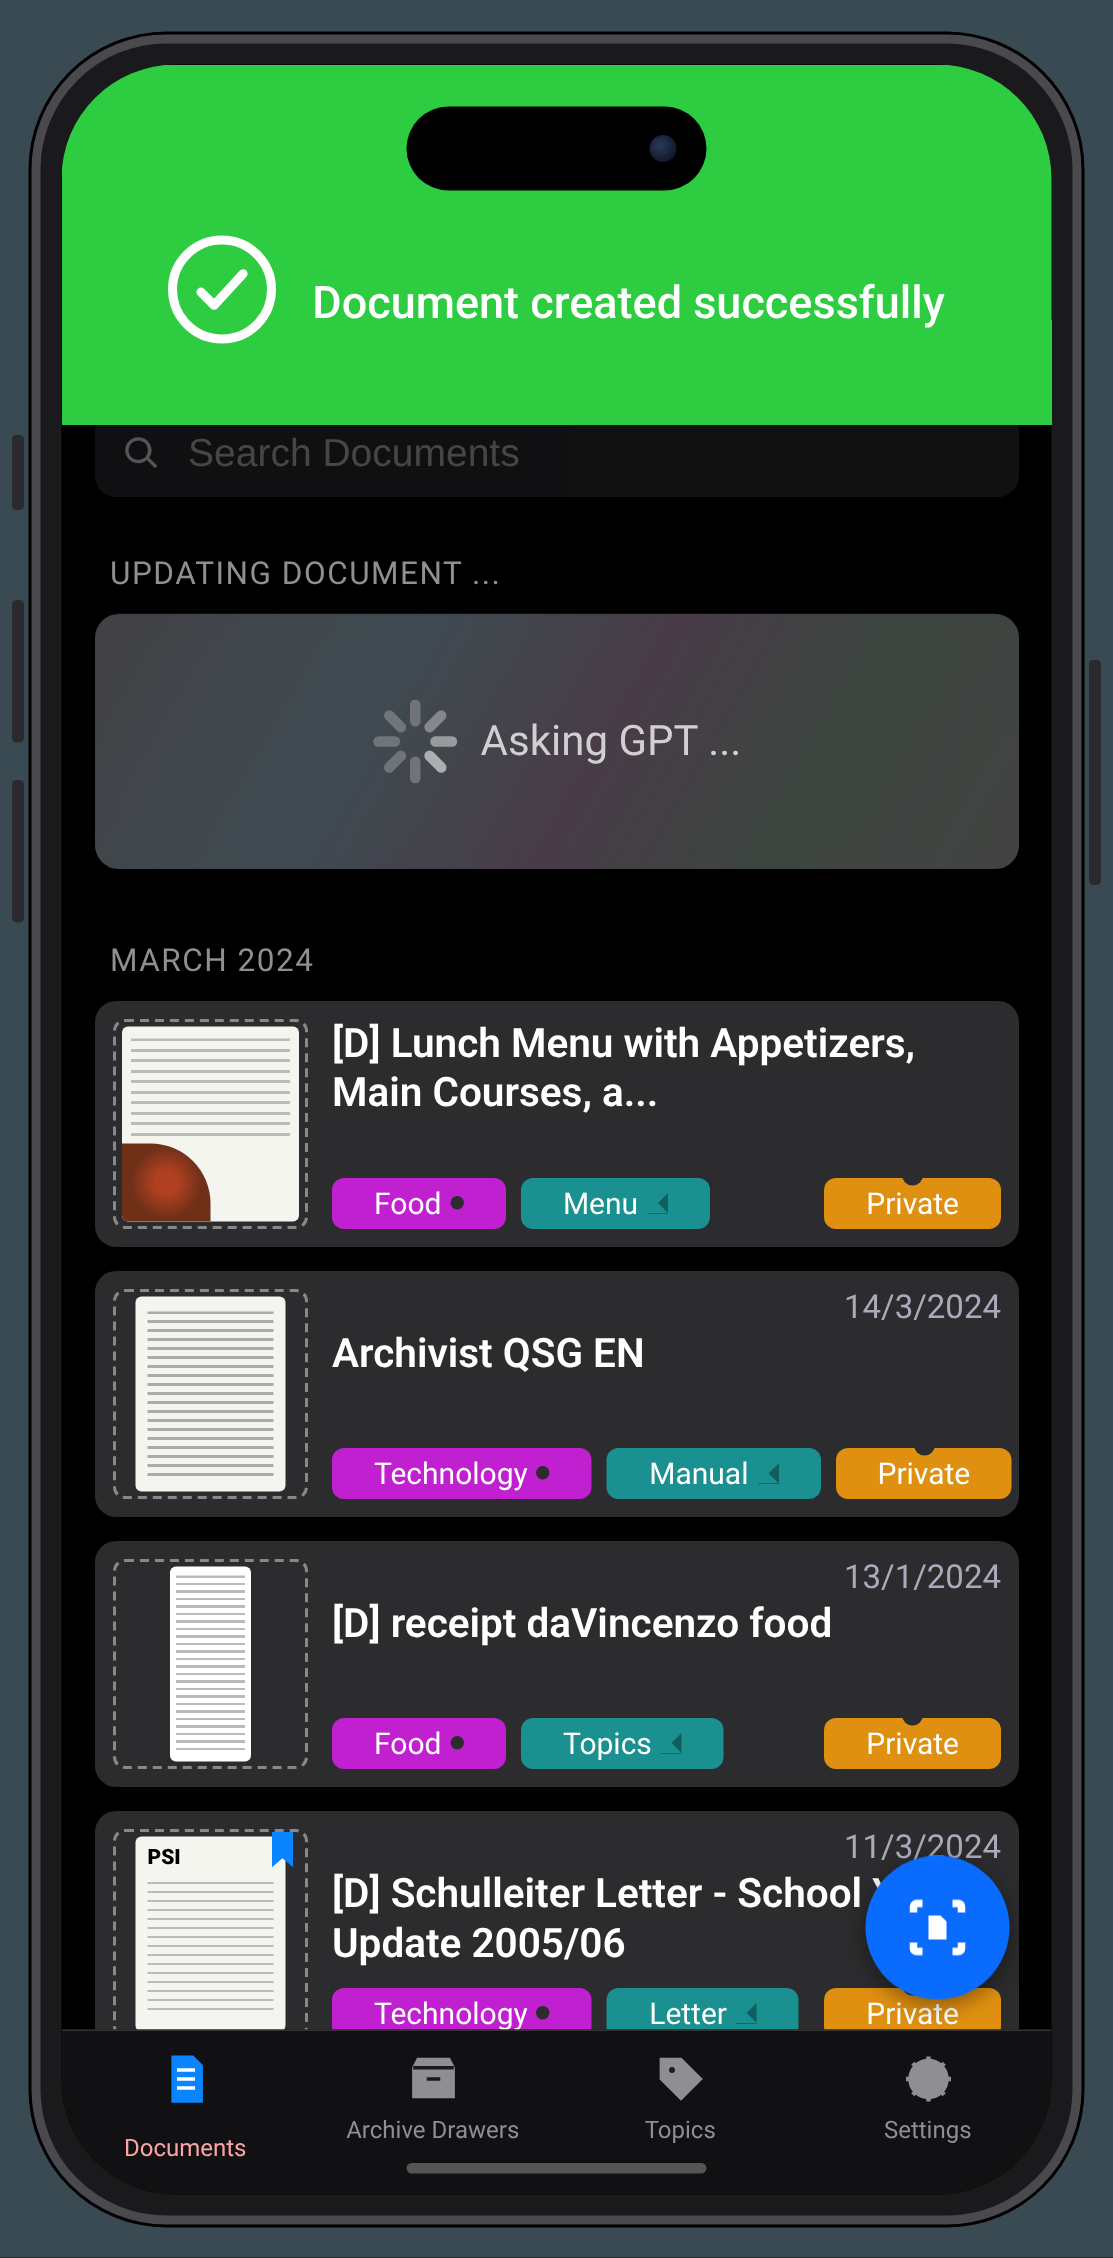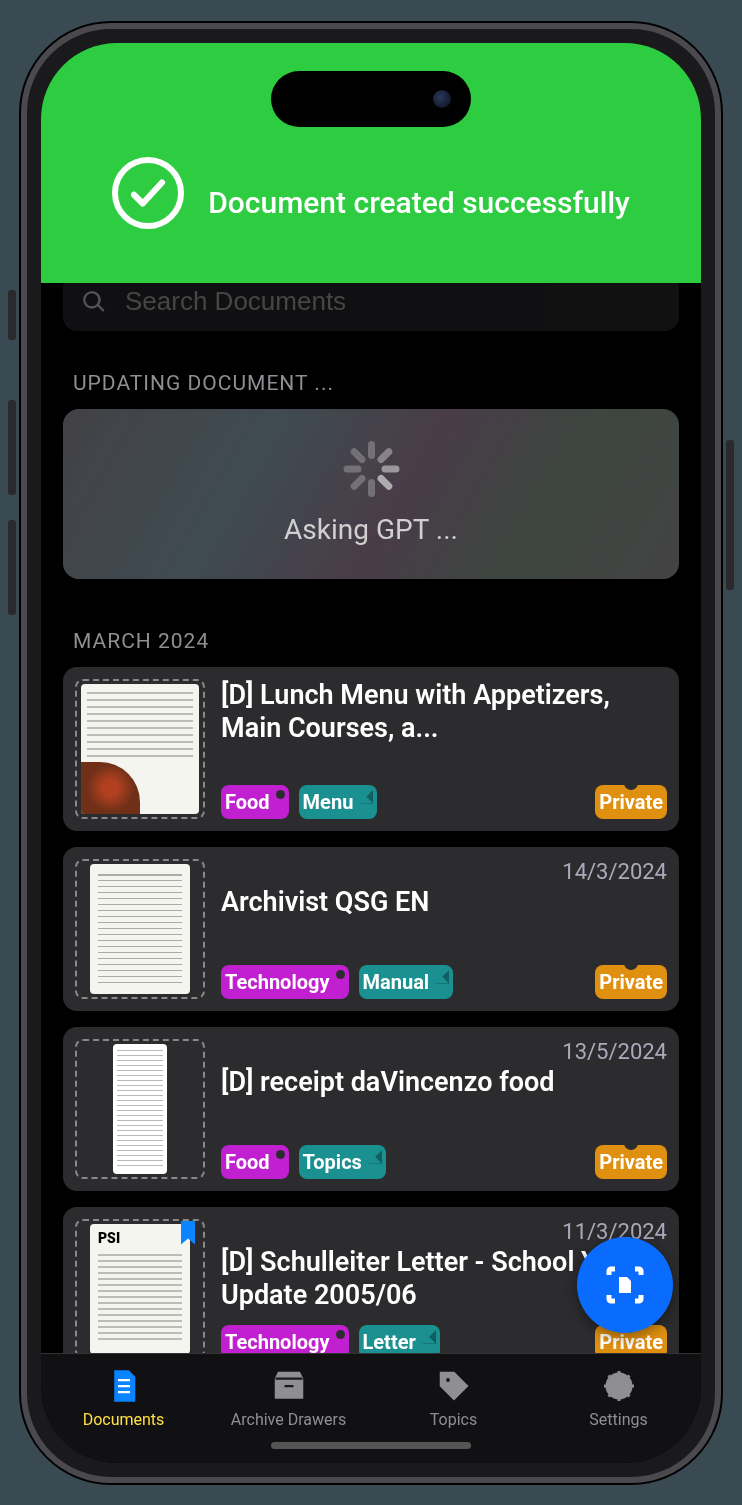--- a/index.html
+++ b/index.html
@@ -132,21 +132,21 @@
     }
     
     .updating-card {
       height: 170px;
       border-radius: 16px;
       background: linear-gradient(120deg, #3a3640 0%, #2a4a5a 30%, #4a2a4a 55%, #2a4030 75%, #3a3a3a 100%);
       filter: saturate(0.7);
       position: relative;
       overflow: hidden;
       display: flex;
-      flex-direction: column;
+      flex-direction: row;
       align-items: center;
       justify-content: center;
       gap: 16px;
       margin-bottom: 50px;
     }
     .updating-card::before {
       content:"";
       position:absolute; inset:0;
       background: rgba(80,80,80,0.45);
       backdrop-filter: blur(6px);
@@ -257,25 +257,26 @@
       -webkit-box-orient: vertical;
     }
     .tags-row {
       display: flex;
       align-items: center;
       gap: 10px;
       margin-top: auto;
     }
     .tag {
       border-radius: 8px;
-      padding: 5px 4px;
+      padding: 5px 28px;
       font-size: 20px;
-      font-weight: 700;
+      font-weight: 400;
       color: #fff;
       display: inline-flex;
+      align-items: center;
       gap: 6px;
       position: relative;
     }
     .tag-magenta { background: #c020d0; }
     .tag-teal { background: #1a9090; }
     .tag-orange { background: #e09010; margin-left:auto; position:relative; }
     .tag-orange::before {
       content:""; position:absolute; top:-5px; left:50%; transform:translateX(-50%);
       width:14px; height:10px; background:#2c2c2e; border-radius:0 0 8px 8px;
     }
@@ -323,21 +324,21 @@
     .tab-item {
       display: flex;
       flex-direction: column;
       align-items: center;
       gap: 4px;
       width: 20%;
     }
     .tab-icon { width: 40px; height: 40px; display:flex; align-items:center; justify-content:center; }
     .tab-icon svg { width: 36px; height: 36px; }
     .tab-label { font-size: 16px; }
-    .tab-active .tab-label { color: #fde047; }
+    .tab-active .tab-label { color: #fca5a5; margin-top: 12px; }
     .tab-active svg { fill: #0a84ff; stroke:#0a84ff; }
     .tab-inactive .tab-label { color: #8e8e93; }
     .tab-inactive svg { fill: #8e8e93; stroke:#8e8e93; }
     .home-indicator {
       position: absolute;
       bottom: 14px; left: 50%;
       transform: translateX(-50%);
       width: 200px; height: 7px;
       background: #555;
       border-radius: 5px;
@@ -432,21 +433,21 @@
               <span class="tag tag-orange">Private</span>
             </div>
           </div>
         </div>
 
         <div class="doc-card">
           <div class="thumb">
             <div class="thumb-inner thumb-receipt"></div>
           </div>
           <div class="doc-body">
-            <div class="doc-date">13/5/2024</div>
+            <div class="doc-date">13/1/2024</div>
             <div class="doc-title">[D] receipt daVincenzo food</div>
             <div class="tags-row">
               <span class="tag tag-magenta">
                   <span>Food</span>
                   <span class="tag-hole"></span>
                 </span>
               <span class="tag tag-teal">
                   <span>Topics</span>
                   <span class="tag-fold"></span>
                 </span>

